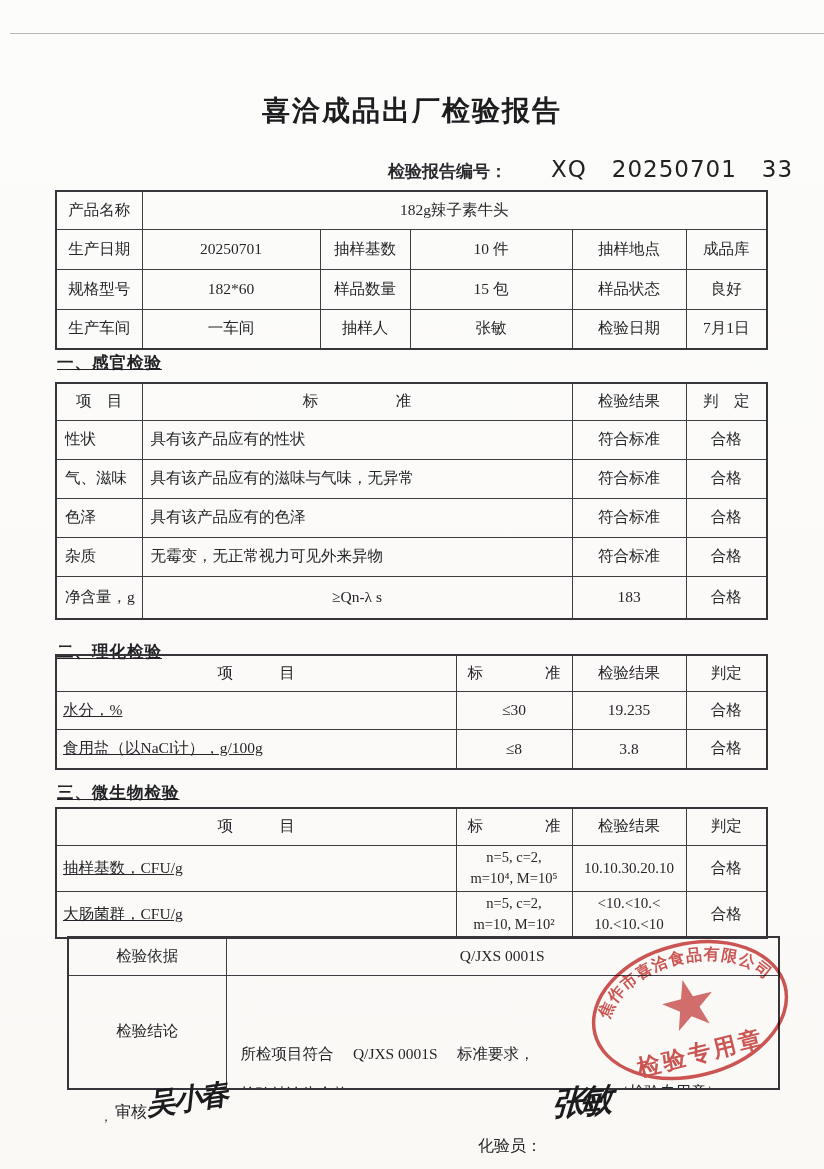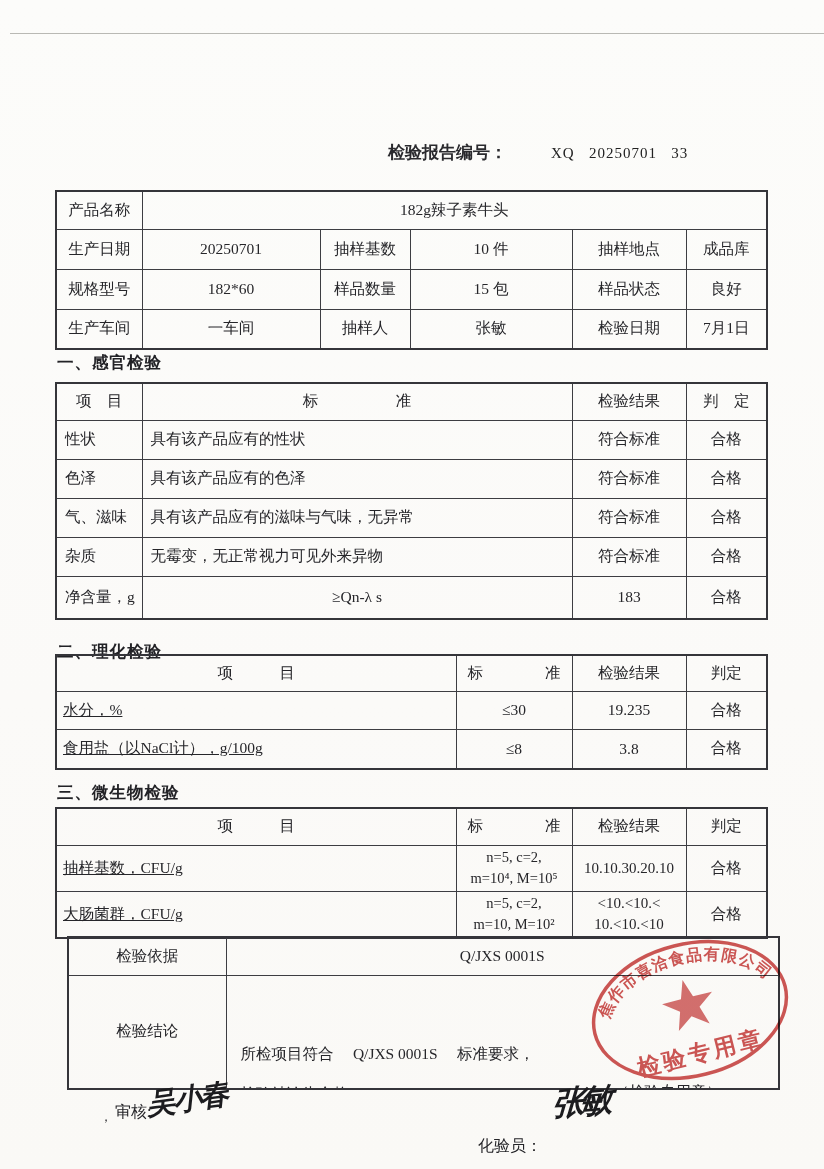--- a/index.html
+++ b/index.html
@@ -9,44 +9,45 @@
     font-family:"Liberation Serif","DejaVu Serif",serif;
     color:#26262a;overflow:hidden;
   }
   .scan-line{position:absolute;left:10px;right:0;top:33px;height:1px;background:#b9b9b4;}
   .title{
     position:absolute;top:92px;left:0;width:100%;text-align:center;
     font-family:"DejaVu Sans","Liberation Sans",sans-serif;
     font-size:28px;font-weight:bold;letter-spacing:2px;color:#1d1d20;
   }
   .report-no{
-    position:absolute;top:141px;left:388px;display:flex;align-items:baseline;gap:44px;
+    position:absolute;top:156px;left:388px;display:flex;align-items:baseline;gap:44px;
     font-family:"DejaVu Sans","Liberation Sans",sans-serif;
     justify-content:center;
   }
   .report-no .lbl{font-size:17px;font-weight:bold;color:#2a2a2e;}
-  .report-no .val{font-size:15px;color:#222;white-space:pre;letter-spacing:1px;font-family:Liberation Serif, serif;}
+  .report-no .val{font-size:23px;color:#222;white-space:pre;letter-spacing:1px;}
 
   table{border-collapse:collapse;table-layout:fixed;position:absolute;left:55px;width:711px;
         border:2px solid #35353a;}
   td{border:1.5px solid #3d3d42;text-align:center;font-size:15.5px;padding:0;
      overflow:hidden;color:#26262a;vertical-align:middle;}
   td.left{text-align:left;padding-left:8px;}
   td.pad{padding-left:6px;text-decoration:underline;}
   .hdr td{font-size:15.5px;}
 
   .t-info{top:190px;}
   .t-sensory{top:382px;}
   .t-phys{top:654px;}
   .t-micro{top:807px;}
   .t-concl{top:936px;margin-left:12px;}
 
   .heading{
     position:absolute;left:57px;font-size:16.5px;font-weight:bold;color:#222226;
     letter-spacing:1px;
+    text-decoration:underline;
   }
   .h-sensory{top:352px;}
   .h-phys{top:641px;}
   .h-micro{top:782px;}
 
   .two-line span{display:block;line-height:1.45;font-size:14.5px;}
   .res-line span{display:block;line-height:1.4;font-size:15px;}
 
   .concl-cell{position:relative;height:100%;}
   .concl-l1{position:absolute;left:14px;top:12px;white-space:pre;font-size:15.5px;}
@@ -67,20 +68,21 @@
   .sig-review{left:146px;top:1080px;font-size:29px;transform:rotate(-8deg);letter-spacing:-2px;}
   .sig-tester{left:552px;top:1080px;font-size:33px;transform:rotate(-5deg) skewX(-8deg);letter-spacing:-5px;}
 </style>
 </head>
 <body>
 
 <div class="page">
 
   <div class="scan-line"></div>
 
+  <div class="title">喜洽成品出厂检验报告</div>
 
   <div class="report-no">
     <span class="lbl">检验报告编号：</span>
     <span class="val">XQ   20250701   33</span>
   </div>
 
   <table class="t-info">
     <colgroup>
         <col style="width:86px">
         <col style="width:178px">
@@ -137,28 +139,28 @@
       <td>检验结果</td>
       <td>判　定</td>
     </tr>
     <tr style="height:39px">
       <td class="left">性状</td>
       <td class="left">具有该产品应有的性状</td>
       <td>符合标准</td>
       <td>合格</td>
     </tr>
     <tr style="height:39px">
+      <td class="left">气、滋味</td>
+      <td class="left">具有该产品应有的滋味与气味，无异常</td>
+      <td>符合标准</td>
+      <td>合格</td>
+    </tr>
+    <tr style="height:39px">
       <td class="left">色泽</td>
       <td class="left">具有该产品应有的色泽</td>
-      <td>符合标准</td>
-      <td>合格</td>
-    </tr>
-    <tr style="height:39px">
-      <td class="left">气、滋味</td>
-      <td class="left">具有该产品应有的滋味与气味，无异常</td>
       <td>符合标准</td>
       <td>合格</td>
     </tr>
     <tr style="height:39px">
       <td class="left">杂质</td>
       <td class="left">无霉变，无正常视力可见外来异物</td>
       <td>符合标准</td>
       <td>合格</td>
     </tr>
     <tr style="height:43px">

